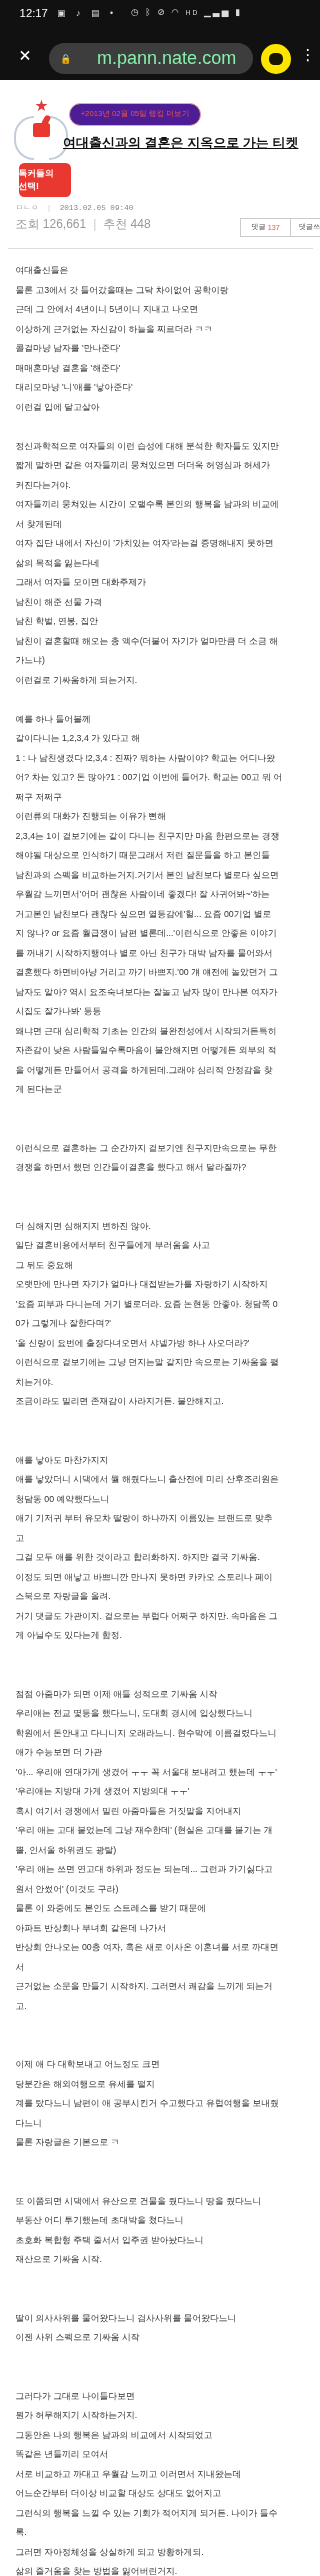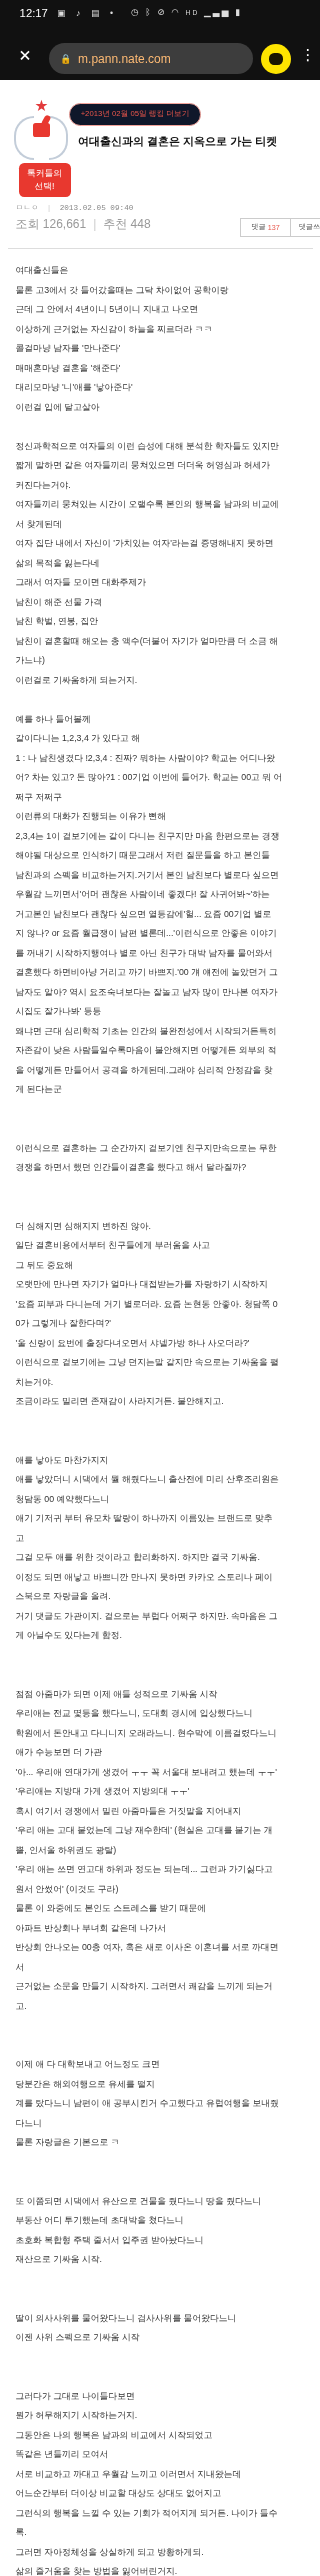--- a/index.html
+++ b/index.html
@@ -9,40 +9,40 @@
   
   .phone-header{left:0;top:0;width:320px;height:80px;background:#111;}
   .status-time{left:19.6px;top:7.2px;color:#fff;font-size:11.3px;}
   .status-icons-left{left:57px;top:8.2px;color:#ddd;font-size:8.8px;letter-spacing:4.1px;}
   .status-icons-right{left:131px;top:7.2px;color:#ddd;font-size:8.8px;letter-spacing:2.1px;}
   .hd-label{color:#ddd;font-size:6.7px;}
   .browser-close{left:18.5px;top:47px;color:#fff;font-size:15.5px;}
   .url-pill{left:49px;top:43px;width:204px;height:31px;background:#3d3d3d;border-radius:15.5px;
             display:flex;align-items:center;padding-left:11.3px;box-sizing:border-box;}
   .lock{color:#bbb;font-size:9.3px;margin-right:6.2px;}
-  .url-text{color:#fdba74;font-size:12px;}
+  .url-text{color:#86efac;font-size:18px;margin-left:19px;}
   .kakao-btn{left:261px;top:44px;width:30px;height:30px;border-radius:50%;background:#fee500;
              display:flex;align-items:center;justify-content:center;}
   .kakao-bubble{width:13.4px;height:11.3px;background:#191600;border-radius:5.2px;position:relative;}
   .kakao-bubble:after{content:'';position:absolute;left:2.1px;bottom:-3.1px;border:3.1px solid transparent;border-top-color:#191600;}
   .browser-menu{left:300px;top:46px;color:#fff;font-size:15.5px;}
   
   .emblem{left:14.4px;top:98px;width:54px;height:65px;text-align:center;}
   .emblem .star{color:#e23b3c;font-size:15.5px;line-height:15.5px;}
   .laurel{position:absolute;top:17.5px;width:17.5px;height:40px;border:2.6px solid #c3cdd9;}
   .laurel.l{left:0;border-right:none;border-radius:20.6px 0 0 20.6px;}
   .laurel.r{right:0;border-left:none;border-radius:0 20.6px 20.6px 0;}
   .thumb-shape{position:absolute;left:18.5px;top:25px;width:17.5px;height:14.4px;background:#e8382f;border-radius:2.6px;}
   .thumb-shape:before{content:'';position:absolute;top:-7.7px;right:1px;width:6.2px;height:11.3px;background:#e8382f;
                       border-radius:3.1px;transform:rotate(30deg);}
   .talker-badge{left:18.5px;top:163px;width:52px;height:34px;background:#e8382f;border-radius:5.2px;
-                color:#fff;font-weight:normal;font-size:8.8px;text-align:center;line-height:1.5;padding-top:4.1px;box-sizing:border-box;}
+                color:#fff;font-weight:bold;font-size:8.8px;text-align:left;line-height:1.5;padding-top:4.1px;box-sizing:border-box;}
   .rank-pill{left:69px;top:103px;width:130px;height:20.6px;border:1px solid #f2a39a;border-radius:11.3px;
-             color:#e8564b;font-size:7.7px;display:flex;align-items:center;justify-content:center;background:#0f172a;}
-  .post-title{left:78px;top:134px;width:242px;font-size:11px;font-weight:bold;color:#111;}
+             color:#e8564b;font-size:7.7px;display:flex;align-items:center;justify-content:center;background:#4c1d95;}
+  .post-title{left:63px;top:134px;width:242px;font-size:13px;font-weight:bold;color:#111;text-decoration:underline;}
   .author-row{left:15.5px;top:203px;font-size:7.7px;color:#888;font-family:Liberation Mono, monospace;}
   .views-row{left:15.5px;top:216px;font-size:12px;color:#999;}
   .sep{color:#ccc;padding:0 3.6px;}
   .red{color:#e8564b;}
   .btn-group-top{left:197px;top:218px;height:18.5px;display:flex;padding-left:43px;}
   .btn-cell{border:0.5px solid #ccc;border-left:none;background:#fff;color:#555;font-size:7.2px;
             display:flex;align-items:center;justify-content:center;}
   .btn-cell.first{border-left:0.5px solid #ccc;}
   .divider{height:0.5px;background:#ddd;left:7.7px;width:305px;}
   

